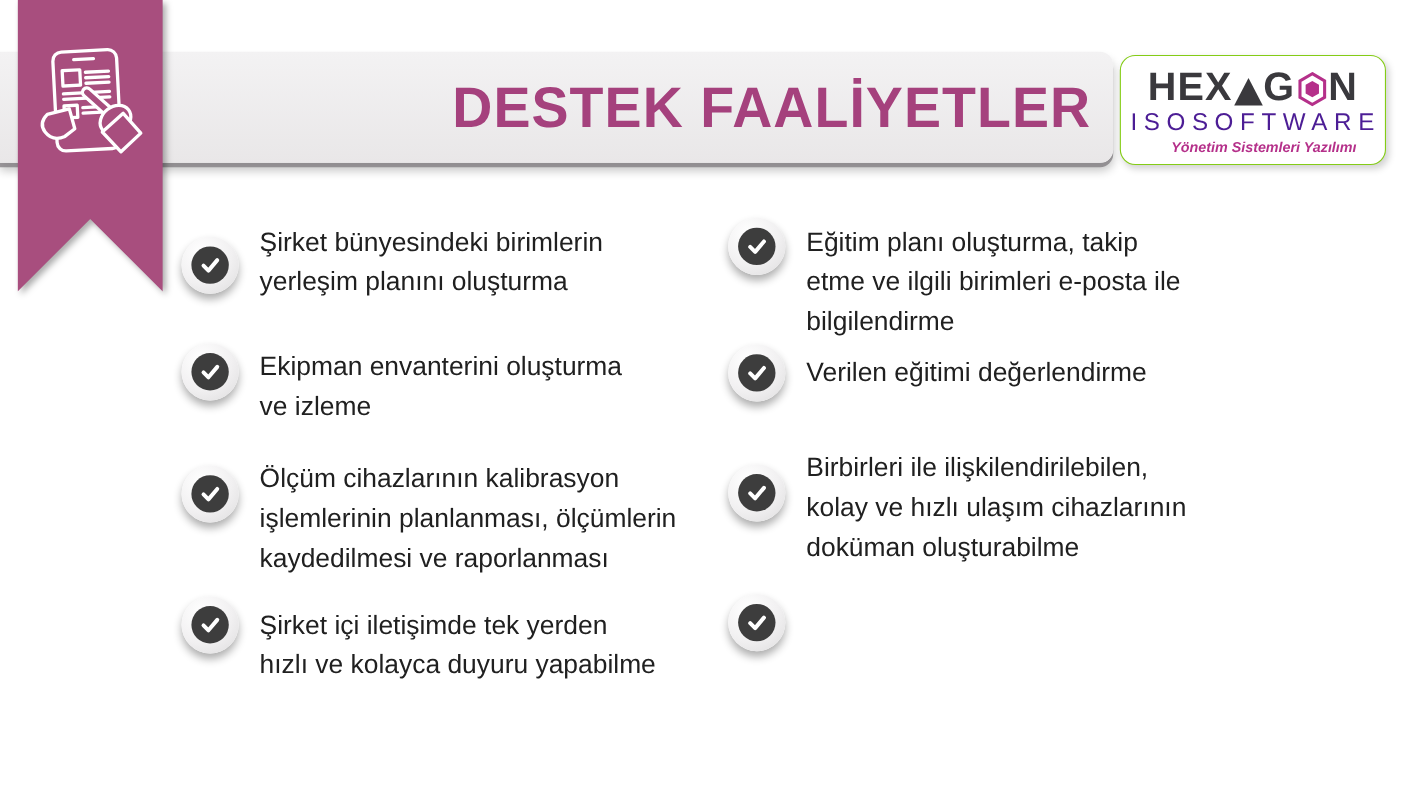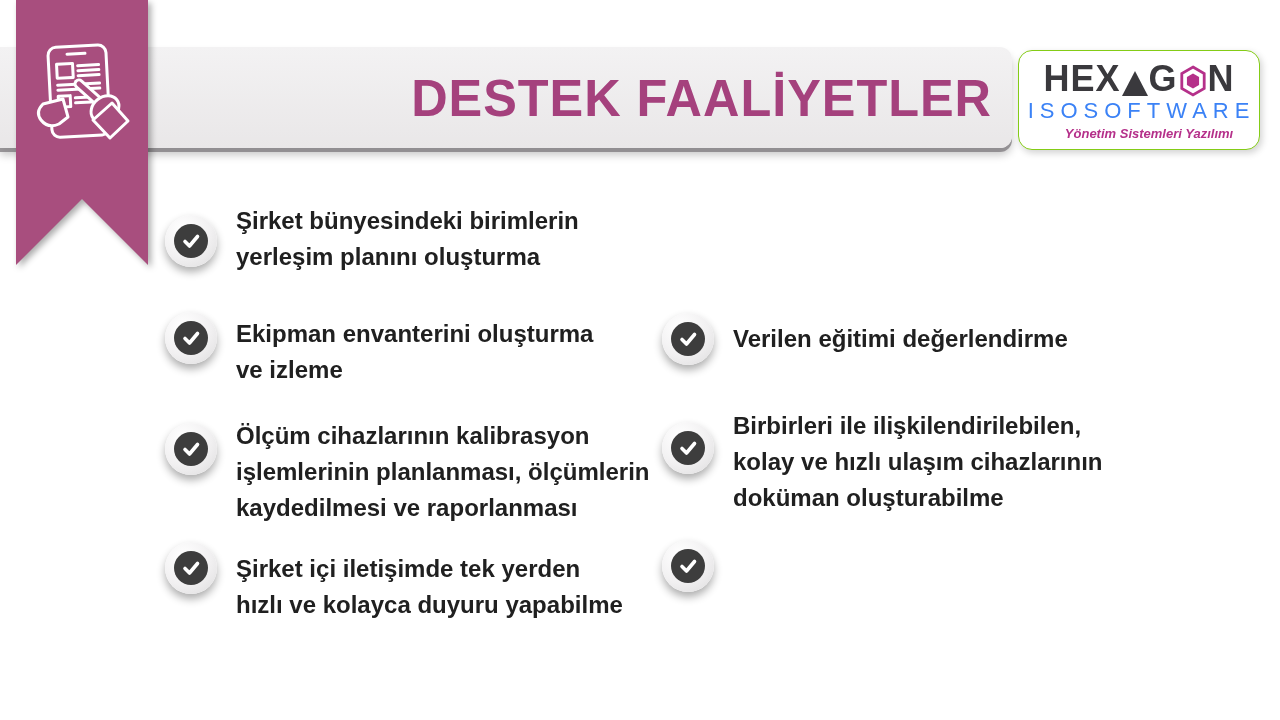--- a/index.html
+++ b/index.html
@@ -34,26 +34,26 @@
     background:#fff;border:1px solid #84cc16;border-radius:14px;
     box-shadow:2px 3px 7px rgba(0,0,0,.18);
     display:flex;flex-direction:column;align-items:center;justify-content:center;
   }
   .brand-row{display:flex;align-items:flex-end;line-height:1;
     font-size:36px;font-weight:800;color:#3A393D;letter-spacing:1px;}
   .brand-tri{width:0;height:0;border-left:13px solid transparent;
     border-right:13px solid transparent;border-bottom:25px solid #3A393D;
     margin:0 1px 1px 1px;}
   .brand-hexo{margin:0 1px;display:block;}
-  .brand-sub{font-size:22px;letter-spacing:6px;color:#3b82f6;margin-top:3px;
+  .brand-sub{font-size:22px;letter-spacing:6px;color:#4c1d95;margin-top:3px;
     padding-left:5px;line-height:1;}
   .brand-tagline{font-size:13px;font-weight:bold;font-style:italic;
     color:var(--logo-magenta,#B5308A);margin-top:5px;line-height:1;margin-left:20px;}
   
-  .item{position:absolute;display:flex;gap:19px;font-weight:bold;}
+  .item{position:absolute;display:flex;gap:19px;}
   .badge{
     width:52px;height:52px;border-radius:50%;flex:none;
     background:radial-gradient(circle at 35% 28%, #ffffff 0%, #f1f0f1 55%, #dddcdd 100%);
     box-shadow:0 5px 8px rgba(0,0,0,.32);
     display:flex;align-items:center;justify-content:center;
   }
   .badge-inner{width:34px;height:34px;border-radius:50%;background:var(--check-dark,#3D3D3D);
     display:flex;align-items:center;justify-content:center;}
   .item-text{
     font-size:24px;line-height:36px;color:#202020;
@@ -151,20 +151,32 @@
       <span class="badge-inner">
           <svg width="24" height="24" viewBox="0 0 24 24">
             <polyline points="6,12.5 10.5,17 18.5,7.5" fill="none" stroke="#fff" stroke-width="3.6" stroke-linecap="round" stroke-linejoin="round"></polyline>
           </svg>
         </span>
     </span>
     <p class="item-text">Şirket içi iletişimde tek yerden
 hızlı ve kolayca duyuru yapabilme</p>
   </div>
 
+  <div class="item" style="left:662px;top:203px">
+    <span class="badge" style="margin-top:-5px">
+      <span class="badge-inner">
+          <svg width="24" height="24" viewBox="0 0 24 24">
+            <polyline points="6,12.5 10.5,17 18.5,7.5" fill="none" stroke="#fff" stroke-width="3.6" stroke-linecap="round" stroke-linejoin="round"></polyline>
+          </svg>
+        </span>
+    </span>
+    <p class="item-text">Eğitim planı oluşturma, takip
+etme ve ilgili birimleri e-posta ile
+bilgilendirme</p>
+  </div>
   <div class="item" style="left:662px;top:321px">
     <span class="badge" style="margin-top:-8px">
       <span class="badge-inner">
           <svg width="24" height="24" viewBox="0 0 24 24">
             <polyline points="6,12.5 10.5,17 18.5,7.5" fill="none" stroke="#fff" stroke-width="3.6" stroke-linecap="round" stroke-linejoin="round"></polyline>
           </svg>
         </span>
     </span>
     <p class="item-text">Verilen eğitimi değerlendirme</p>
   </div>

